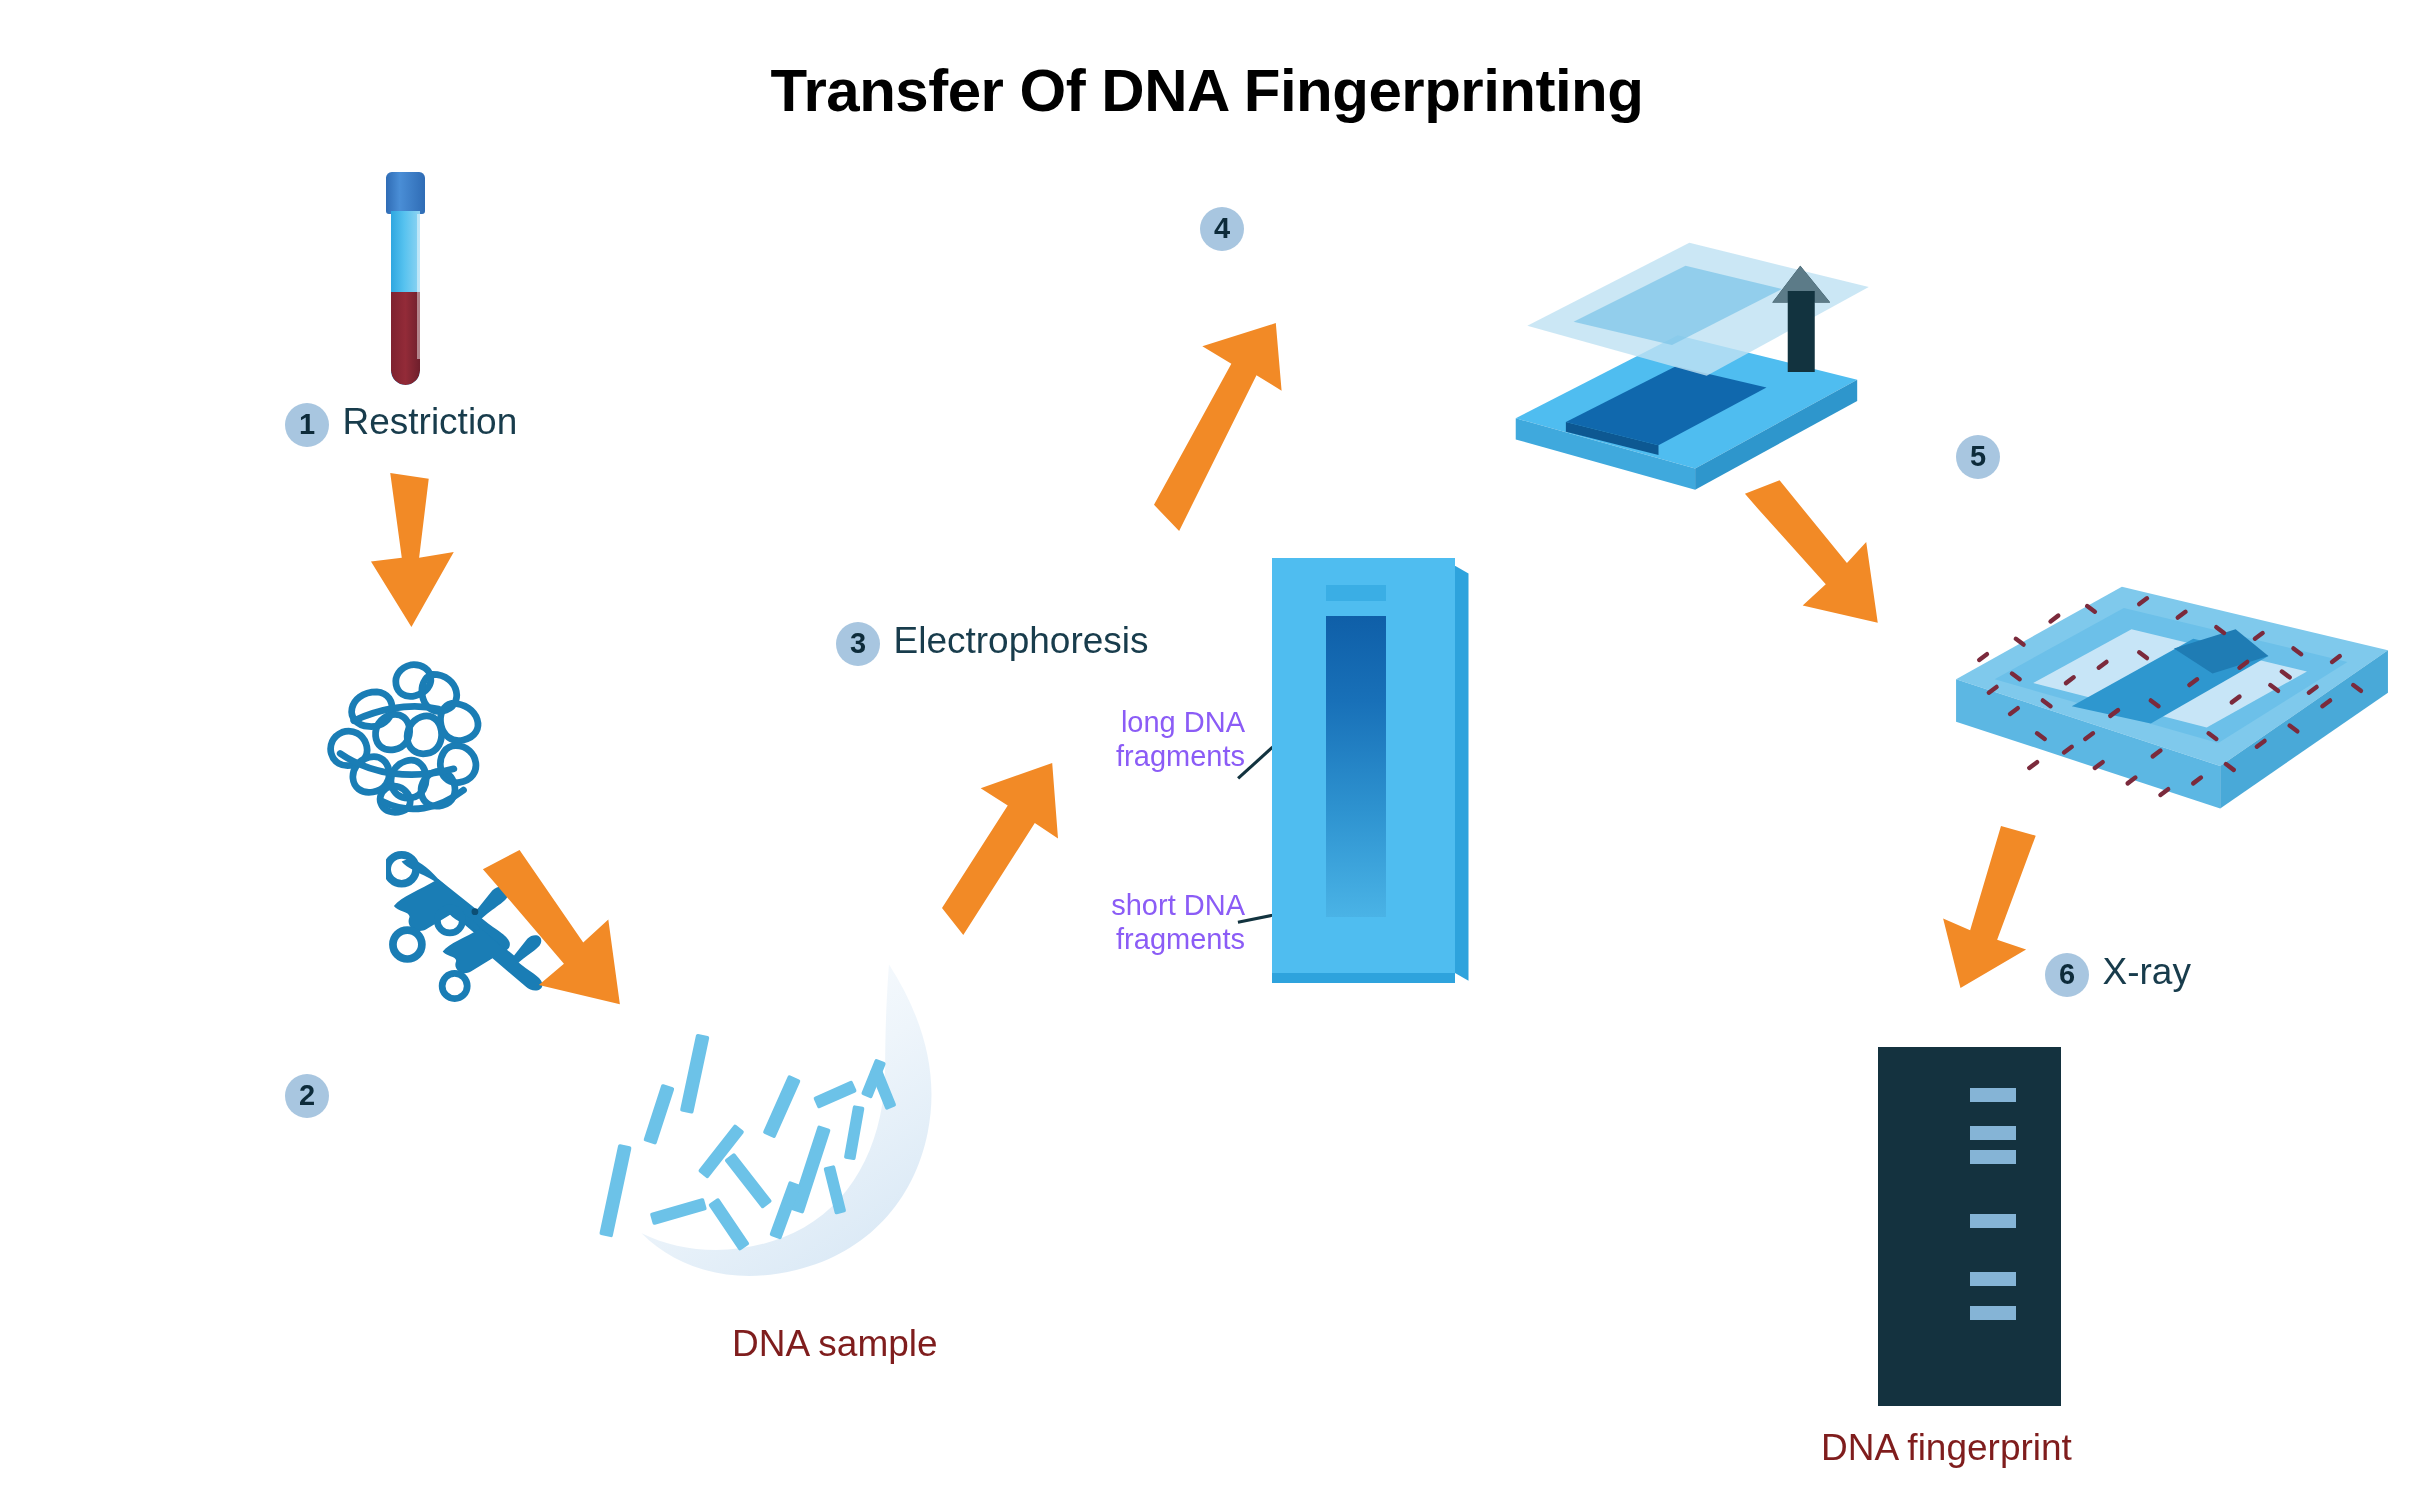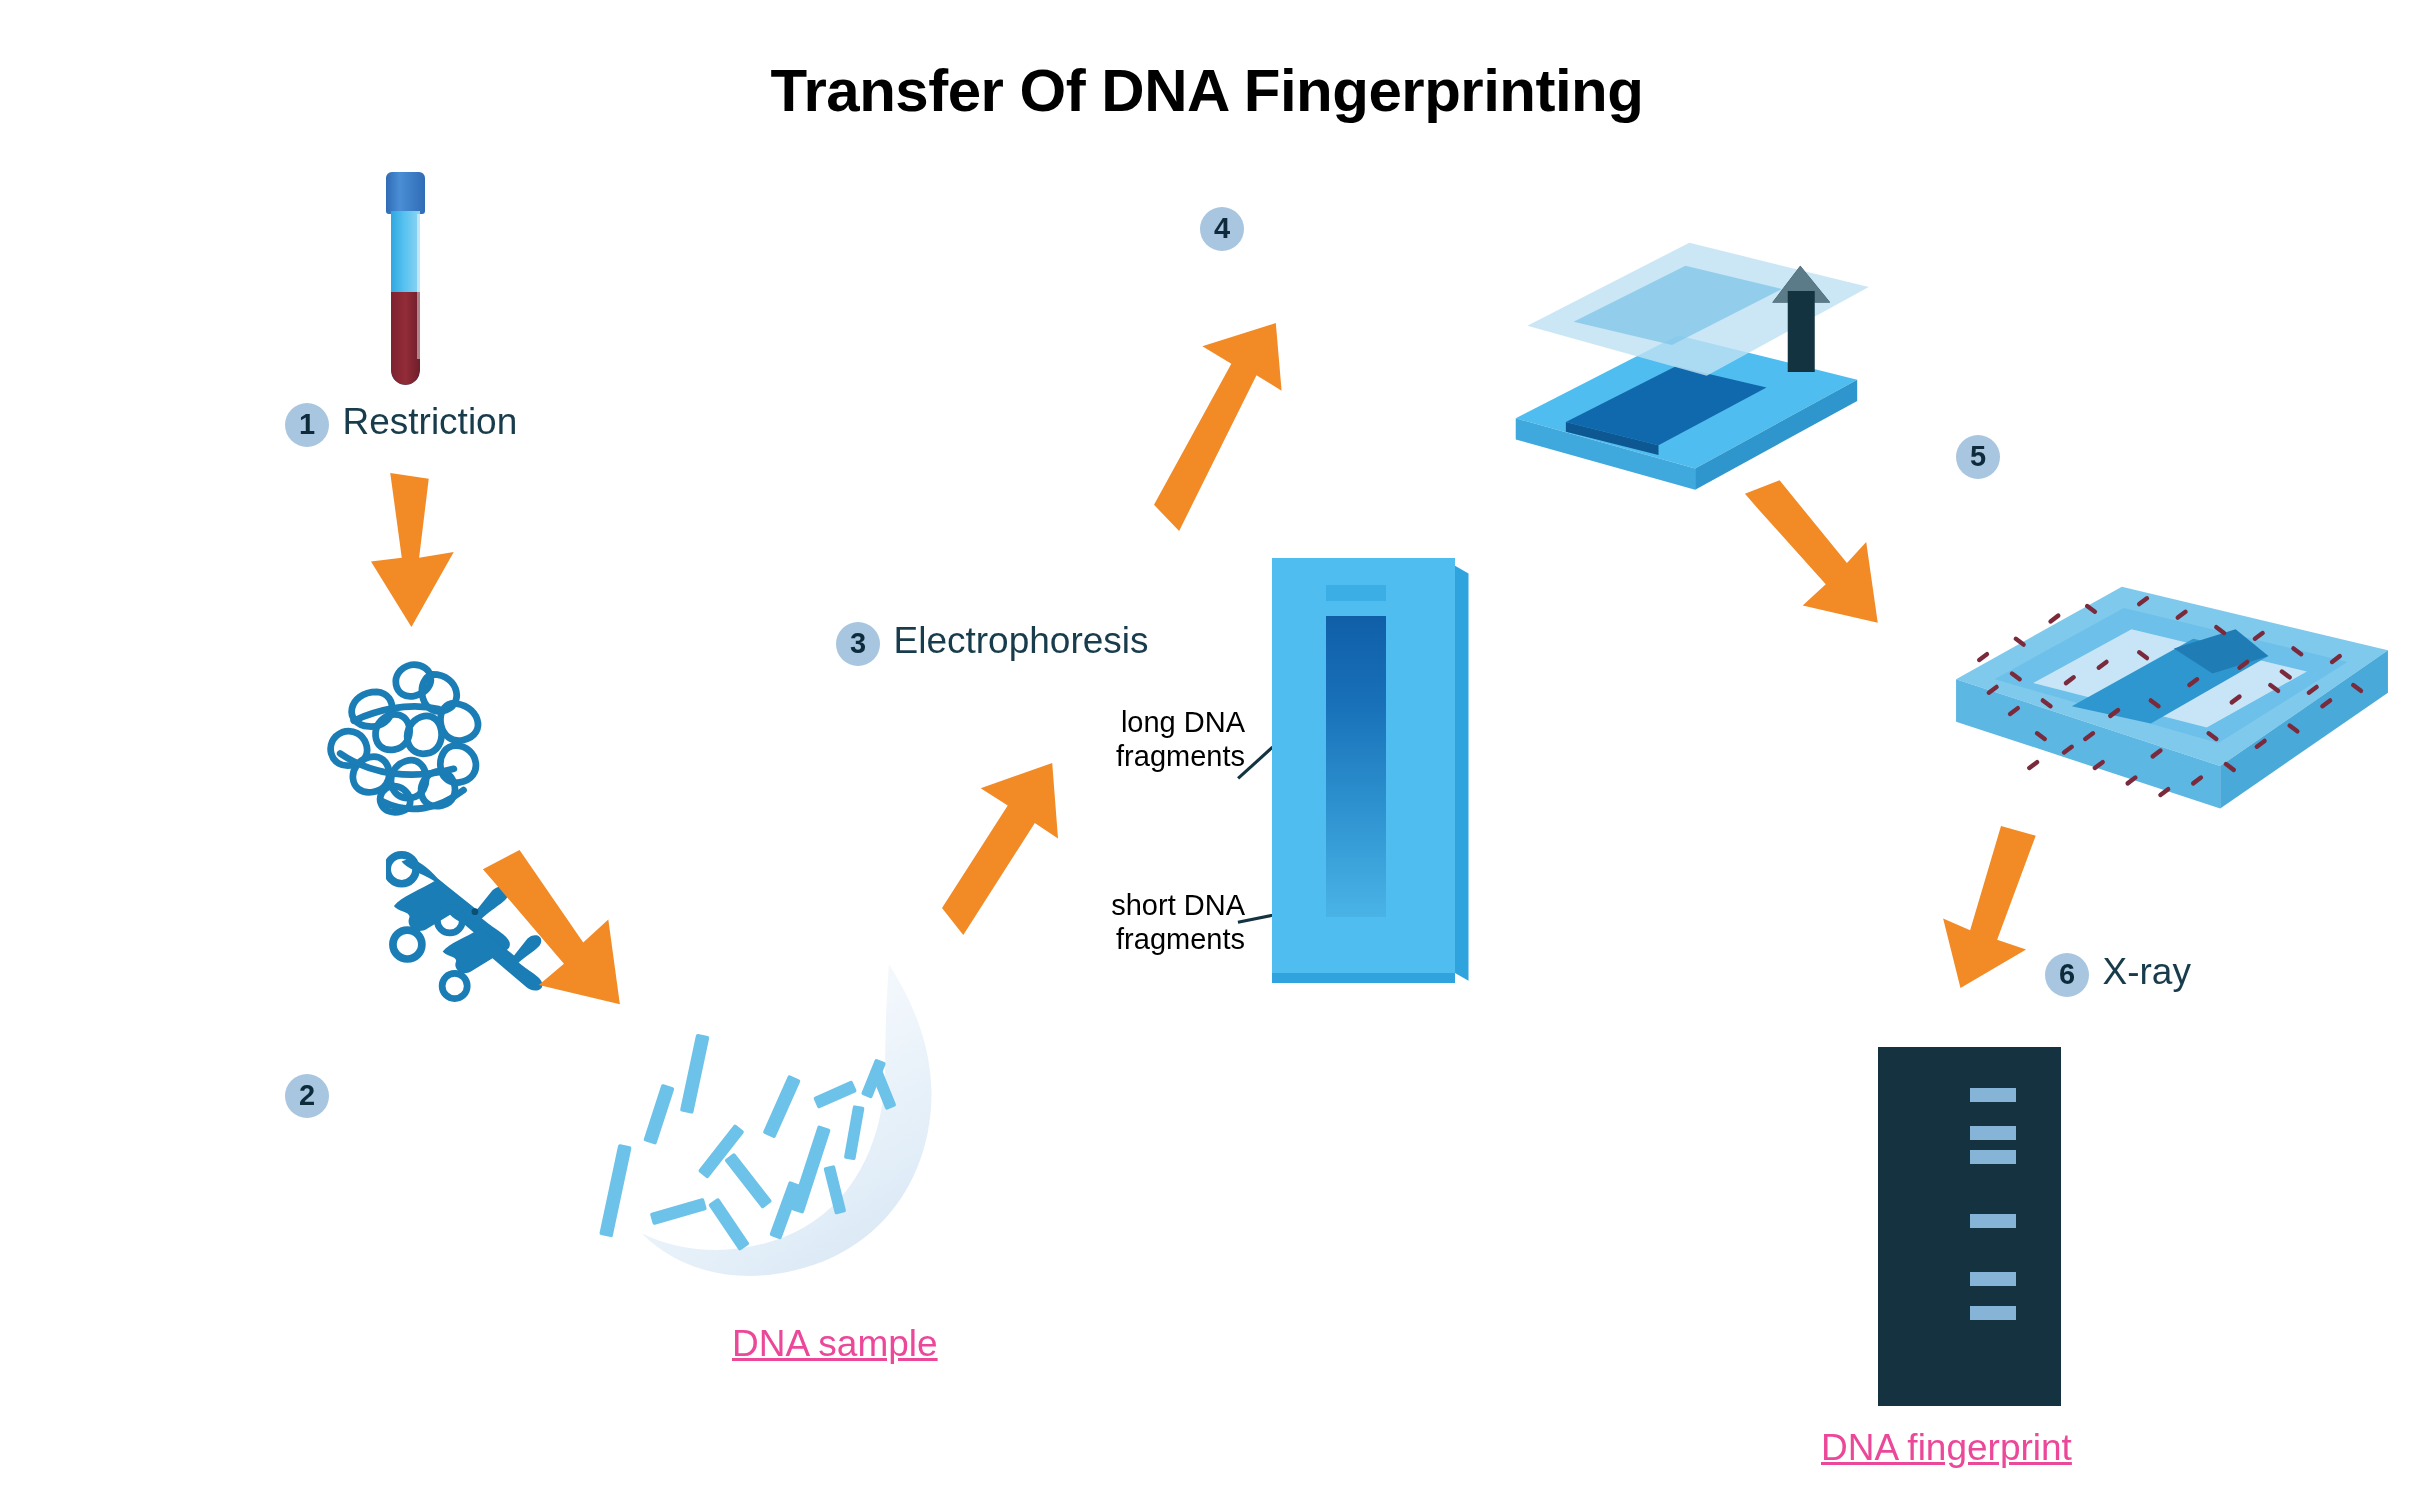--- a/index.html
+++ b/index.html
@@ -11,22 +11,22 @@
   
   #title{left:0;right:0;top:56px;text-align:center;font-size:60px;font-weight:bold;
          color:#000;letter-spacing:-0.5px;}
 
   
   .step{display:flex;align-items:flex-start;gap:13.5px;}
   .badge{width:44px;height:44px;border-radius:50%;background:#a8c6e0;color:#0d2b3a;
          font-size:29px;font-weight:bold;display:flex;align-items:center;justify-content:center;
          flex:0 0 auto;margin-top:1.9px;}
   .steptext{font-size:37px;line-height:1.16;color:#183c4c;white-space:pre-line;}
-  .caption{font-size:37px;color:#ec4899;text-decoration:underline;}
-  .leadlabel{font-size:29px;line-height:1.18;color:#000000;text-align:right;white-space:pre-line;}
+  .caption{font-size:37px;color:#7f1d1d;}
+  .leadlabel{font-size:29px;line-height:1.18;color:#8b5cf6;text-align:right;white-space:pre-line;}
 
   
   #tube{left:382px;top:172px;width:46px;height:212px;}
   .tube-cap{position:absolute;left:3.9px;top:0;width:39px;height:42px;border-radius:5.8px 5.8px 2.9px 2.9px;
             background:linear-gradient(90deg,#2f6cb5 0%,#4a8ed6 35%,#2f6cb5 100%);}
   .tube-body{position:absolute;left:8.7px;top:39px;width:29px;height:174px;
              border-radius:0 0 14.5px 14.5px;overflow:hidden;
              background:linear-gradient(90deg,#2fa7e0 0%,#56c2ef 45%,#8fd4f2 100%);}
   .tube-blood{position:absolute;left:0;bottom:0;width:100%;height:93px;
               border-radius:0 0 14.5px 14.5px;

